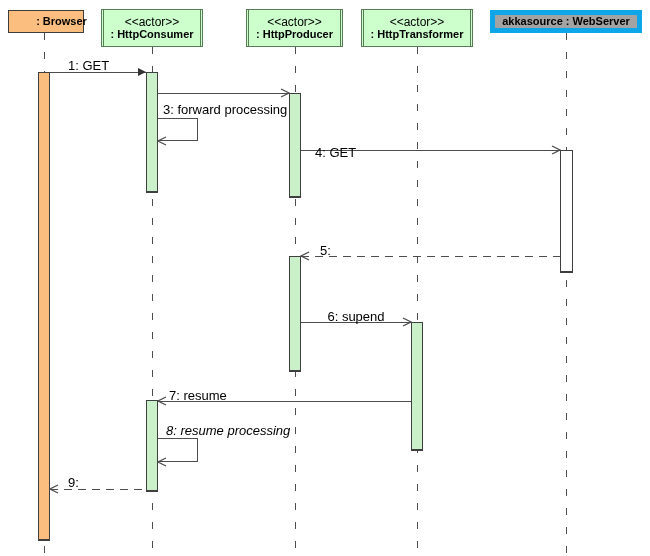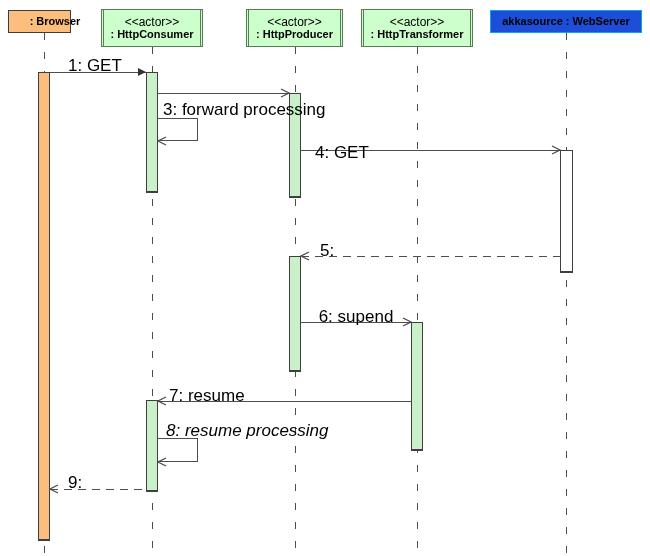--- a/index.html
+++ b/index.html
@@ -12,21 +12,21 @@
     position:absolute; width:1px; z-index:0;
     background:repeating-linear-gradient(to bottom,#4d4d4d 0 7px,transparent 7px 19px);
   }
   
   .head {
     position:absolute; box-sizing:border-box; z-index:2;
     display:flex; flex-direction:column; align-items:center; justify-content:center;
     text-align:center; white-space:nowrap;
   }
   .head.plain  { border:1px solid #3d3d3d; background:#fcbe7e; }
-  .head.server { border:1px solid #0ea5e9; background:#1d4ed8; }
+  .head.server { border:5px solid #0ea5e9; background:#a3a3a3; }
   .head.actor  { border:1px solid #567d56; background:#ccffcc; }
   .head.actor::before, .head.actor::after {
     content:""; position:absolute; top:0; bottom:0; width:1px; background:#567d56;
   }
   .head.actor::before { left:1px; }
   .head.actor::after  { right:1px; }
   .pname  { font-size:11px; font-weight:bold; line-height:13px; }
   .stereo { font-size:12px; line-height:12px; }
   
   .bar {
@@ -37,41 +37,41 @@
   .bar.white  { background:#ffffff; }
   
   .msg-line { position:absolute; height:1px; background:#4d4d4d; z-index:3; }
   .msg-line.dashed {
     background:repeating-linear-gradient(to right,#4d4d4d 0 8px,transparent 8px 14px);
   }
   .self-loop {
     position:absolute; box-sizing:border-box; z-index:3;
     border:1px solid #4d4d4d; border-left:none; background:transparent;
   }
-  .msg-label { position:absolute; font-size:17px; line-height:13px; white-space:nowrap; z-index:4; }
+  .msg-label { position:absolute; font-size:13px; line-height:13px; white-space:nowrap; z-index:4; }
   .msg-label.centered { text-align:center; }
   .arrow-filled-right {
     position:absolute; width:0; height:0; z-index:4;
     border-top:4px solid transparent; border-bottom:4px solid transparent;
     border-left:8px solid #333333;
   }
   .arrow-svg { position:absolute; z-index:4; }
 </style>
 </head>
 <body>
 
 <div class="stage">
 
   <div class="lifeline" style="left:44px;  top:33px; height:521px;"></div>
   <div class="lifeline" style="left:152px; top:47px; height:507px;"></div>
   <div class="lifeline" style="left:295px; top:47px; height:507px;"></div>
   <div class="lifeline" style="left:417px; top:47px; height:507px;"></div>
   <div class="lifeline" style="left:566px; top:33px; height:521px;"></div>
 
-  <div class="head plain" style="left:8px; top:10px; width:63px; height:23px;padding-left:31px;">
+  <div class="head plain" style="left:8px; top:10px; width:76px; height:23px;padding-left:31px;">
     <span class="pname">: Browser</span>
   </div>
 
   <div class="head actor" style="left:101px; top:9px; width:102px; height:38px;">
     <span class="stereo">&lt;&lt;actor&gt;&gt;</span>
     <span class="pname">: HttpConsumer</span>
   </div>
 
   <div class="head actor" style="left:246px; top:9px; width:97px; height:38px;">
     <span class="stereo">&lt;&lt;actor&gt;&gt;</span>

